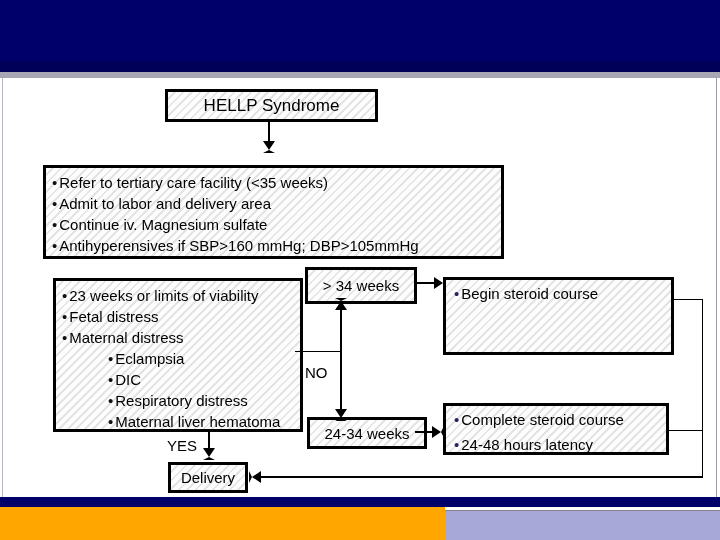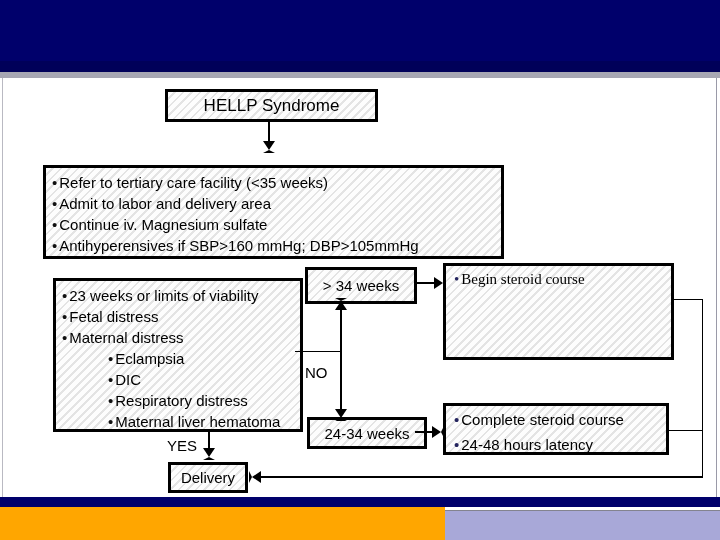--- a/index.html
+++ b/index.html
@@ -29,21 +29,21 @@
   .rli { line-height:19px; }
   .rli::before { content:"\2022"; margin-right:2px; color:#24245e; }
   .rli + .rli { margin-top:6px; }
   .indent { margin-left:46px; }
 
   #title-box    { left:165px; top:89px;  width:213px; height:33px; font-size:17px; }
   #protocol-box { left:43px;  top:151px; width:461px; height:94px;margin-top:14px; }
   #criteria-box { left:53px;  top:278px; width:250px; height:154px; }
   #gt34-box     { left:305px; top:267px; width:112px; height:37px; }
   #wk2434-box   { left:307px; top:417px; width:120px; height:32px; }
-  #begin-box    { left:443px; top:263px; width:231px; height:97px; padding:4px 8px;font-family:Liberation Serif, serif; }
+  #begin-box    { left:443px; top:277px; width:231px; height:78px; padding:4px 8px; }
   #complete-box { left:443px; top:403px; width:226px; height:52px; padding:4px 8px; }
   #delivery-box { left:168px; top:462px; width:80px;  height:31px; }
 
   
   .hline, .vline { position:absolute; background:#000; }
   .head { position:absolute; width:0; height:0; border-style:solid; }
   .head-down  { border-left:6px solid transparent; border-right:6px solid transparent; border-top:9px solid #000; }
   .head-up    { border-left:6px solid transparent; border-right:6px solid transparent; border-bottom:9px solid #000; }
   .head-right { border-top:6px solid transparent; border-bottom:6px solid transparent; border-left:9px solid #000; }
   .head-left  { border-top:6px solid transparent; border-bottom:6px solid transparent; border-right:9px solid #000; }

